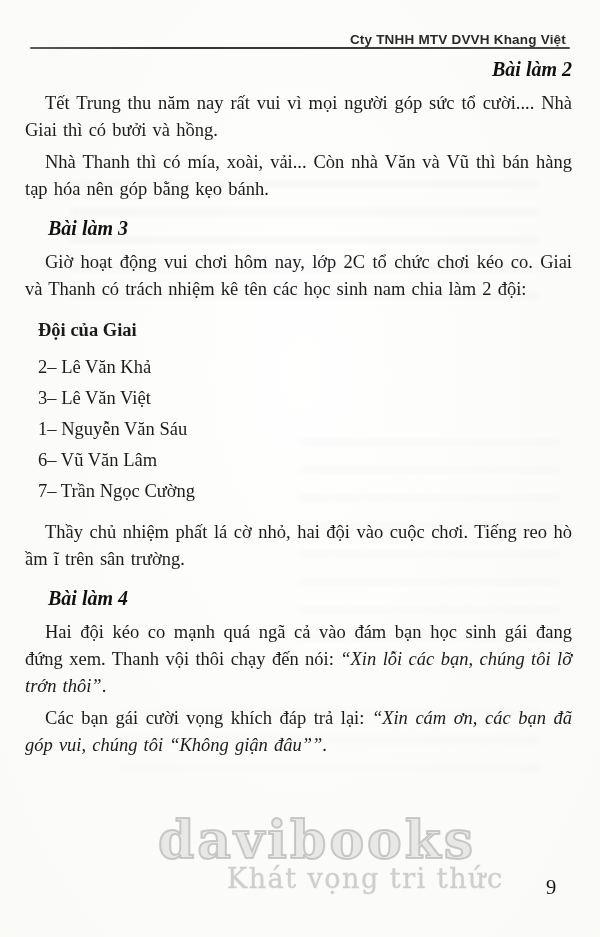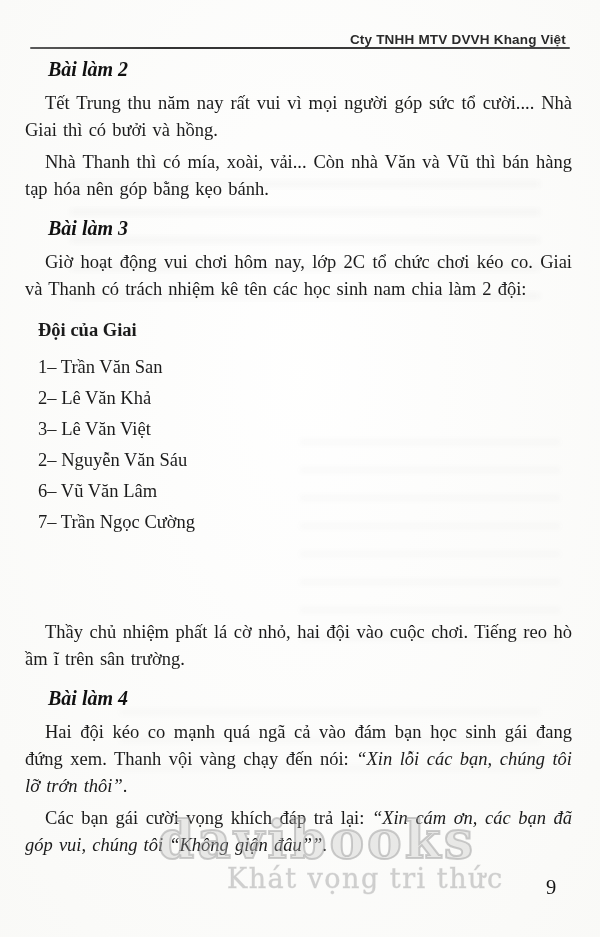--- a/index.html
+++ b/index.html
@@ -31,26 +31,26 @@
     position:absolute;left:25px;right:28px;top:52px;
     font-size:18.5px;line-height:27px;
     text-align:justify;word-spacing:1.5px;
   }
   .section-heading{
     font-family:"Liberation Serif", serif;
     font-size:20px;font-weight:700;font-style:italic;
     margin:12px 0 7px 23px;text-align:left;word-spacing:0;
     color:#111;
   }
-  .section-heading.first{margin-top:4px;}
+  .section-heading.first{margin-top:4px;text-align:right;}
   .para{margin:0 0 5px 0;text-indent:20px;}
   .quote{font-style:italic;}
   
   .teams{
-    display:flex;flex-direction:column;
+    display:flex;flex-direction:row;
     margin:14px 0 10px 13px;text-align:left;word-spacing:0;
   }
   .team-col{width:292px;flex:0 0 292px;}
   .team-col.second{width:auto;flex:1 1 auto;}
   .team-title{font-weight:700;margin-bottom:10px;}
   .team-member{margin-bottom:4px;line-height:27px;}
   
   .bleed{
     position:absolute;pointer-events:none;
     filter:blur(2.5px);
@@ -104,35 +104,34 @@
     <p class="para">Tết Trung thu năm nay rất vui vì mọi người góp sức tổ cười.... Nhà Giai thì có bưởi và hồng.</p>
     <p class="para">Nhà Thanh thì có mía, xoài, vải... Còn nhà Văn và Vũ thì bán hàng tạp hóa nên góp bằng kẹo bánh.</p>
 
     <h2 class="section-heading">Bài làm 3</h2>
 
     <p class="para">Giờ hoạt động vui chơi hôm nay, lớp 2C tổ chức chơi kéo co. Giai và Thanh có trách nhiệm kê tên các học sinh nam chia làm 2 đội:</p>
 
     <div class="teams">
       <div class="team-col">
         <div class="team-title">Đội của Giai</div>
-        <div class="team-member">1– Trần Văn San</div>
         <div class="team-member">2– Lê Văn Khả</div>
         <div class="team-member">3– Lê Văn Việt</div>
-        <div class="team-member">2– Nguyễn Văn Sáu</div>
+        <div class="team-member">1– Nguyễn Văn Sáu</div>
         <div class="team-member">6– Vũ Văn Lâm</div>
         <div class="team-member">7– Trần Ngọc Cường</div>
       </div>
     </div>
 
     <p class="para">Thầy chủ nhiệm phất lá cờ nhỏ, hai đội vào cuộc chơi. Tiếng reo hò ầm ĩ trên sân trường.</p>
 
     <h2 class="section-heading">Bài làm 4</h2>
 
     <p class="para">
-      <span>Hai đội kéo co mạnh quá ngã cả vào đám bạn học sinh gái đang đứng xem. Thanh vội vàng chạy đến nói: </span><span class="quote">“Xin lỗi các bạn, chúng tôi lỡ trớn thôi”</span><span>.</span>
+      <span>Hai đội kéo co mạnh quá ngã cả vào đám bạn học sinh gái đang đứng xem. Thanh vội thôi chạy đến nói: </span><span class="quote">“Xin lỗi các bạn, chúng tôi lỡ trớn thôi”</span><span>.</span>
     </p>
 
     <p class="para">
       <span>Các bạn gái cười vọng khích đáp trả lại: </span><span class="quote">“Xin cám ơn, các bạn đã góp vui, chúng tôi “Không giận đâu””</span><span>.</span>
     </p>
 
   </main>
 
   <div class="wm-brand">davibooks</div>
   <div class="wm-slogan">Khát vọng tri thức</div>

